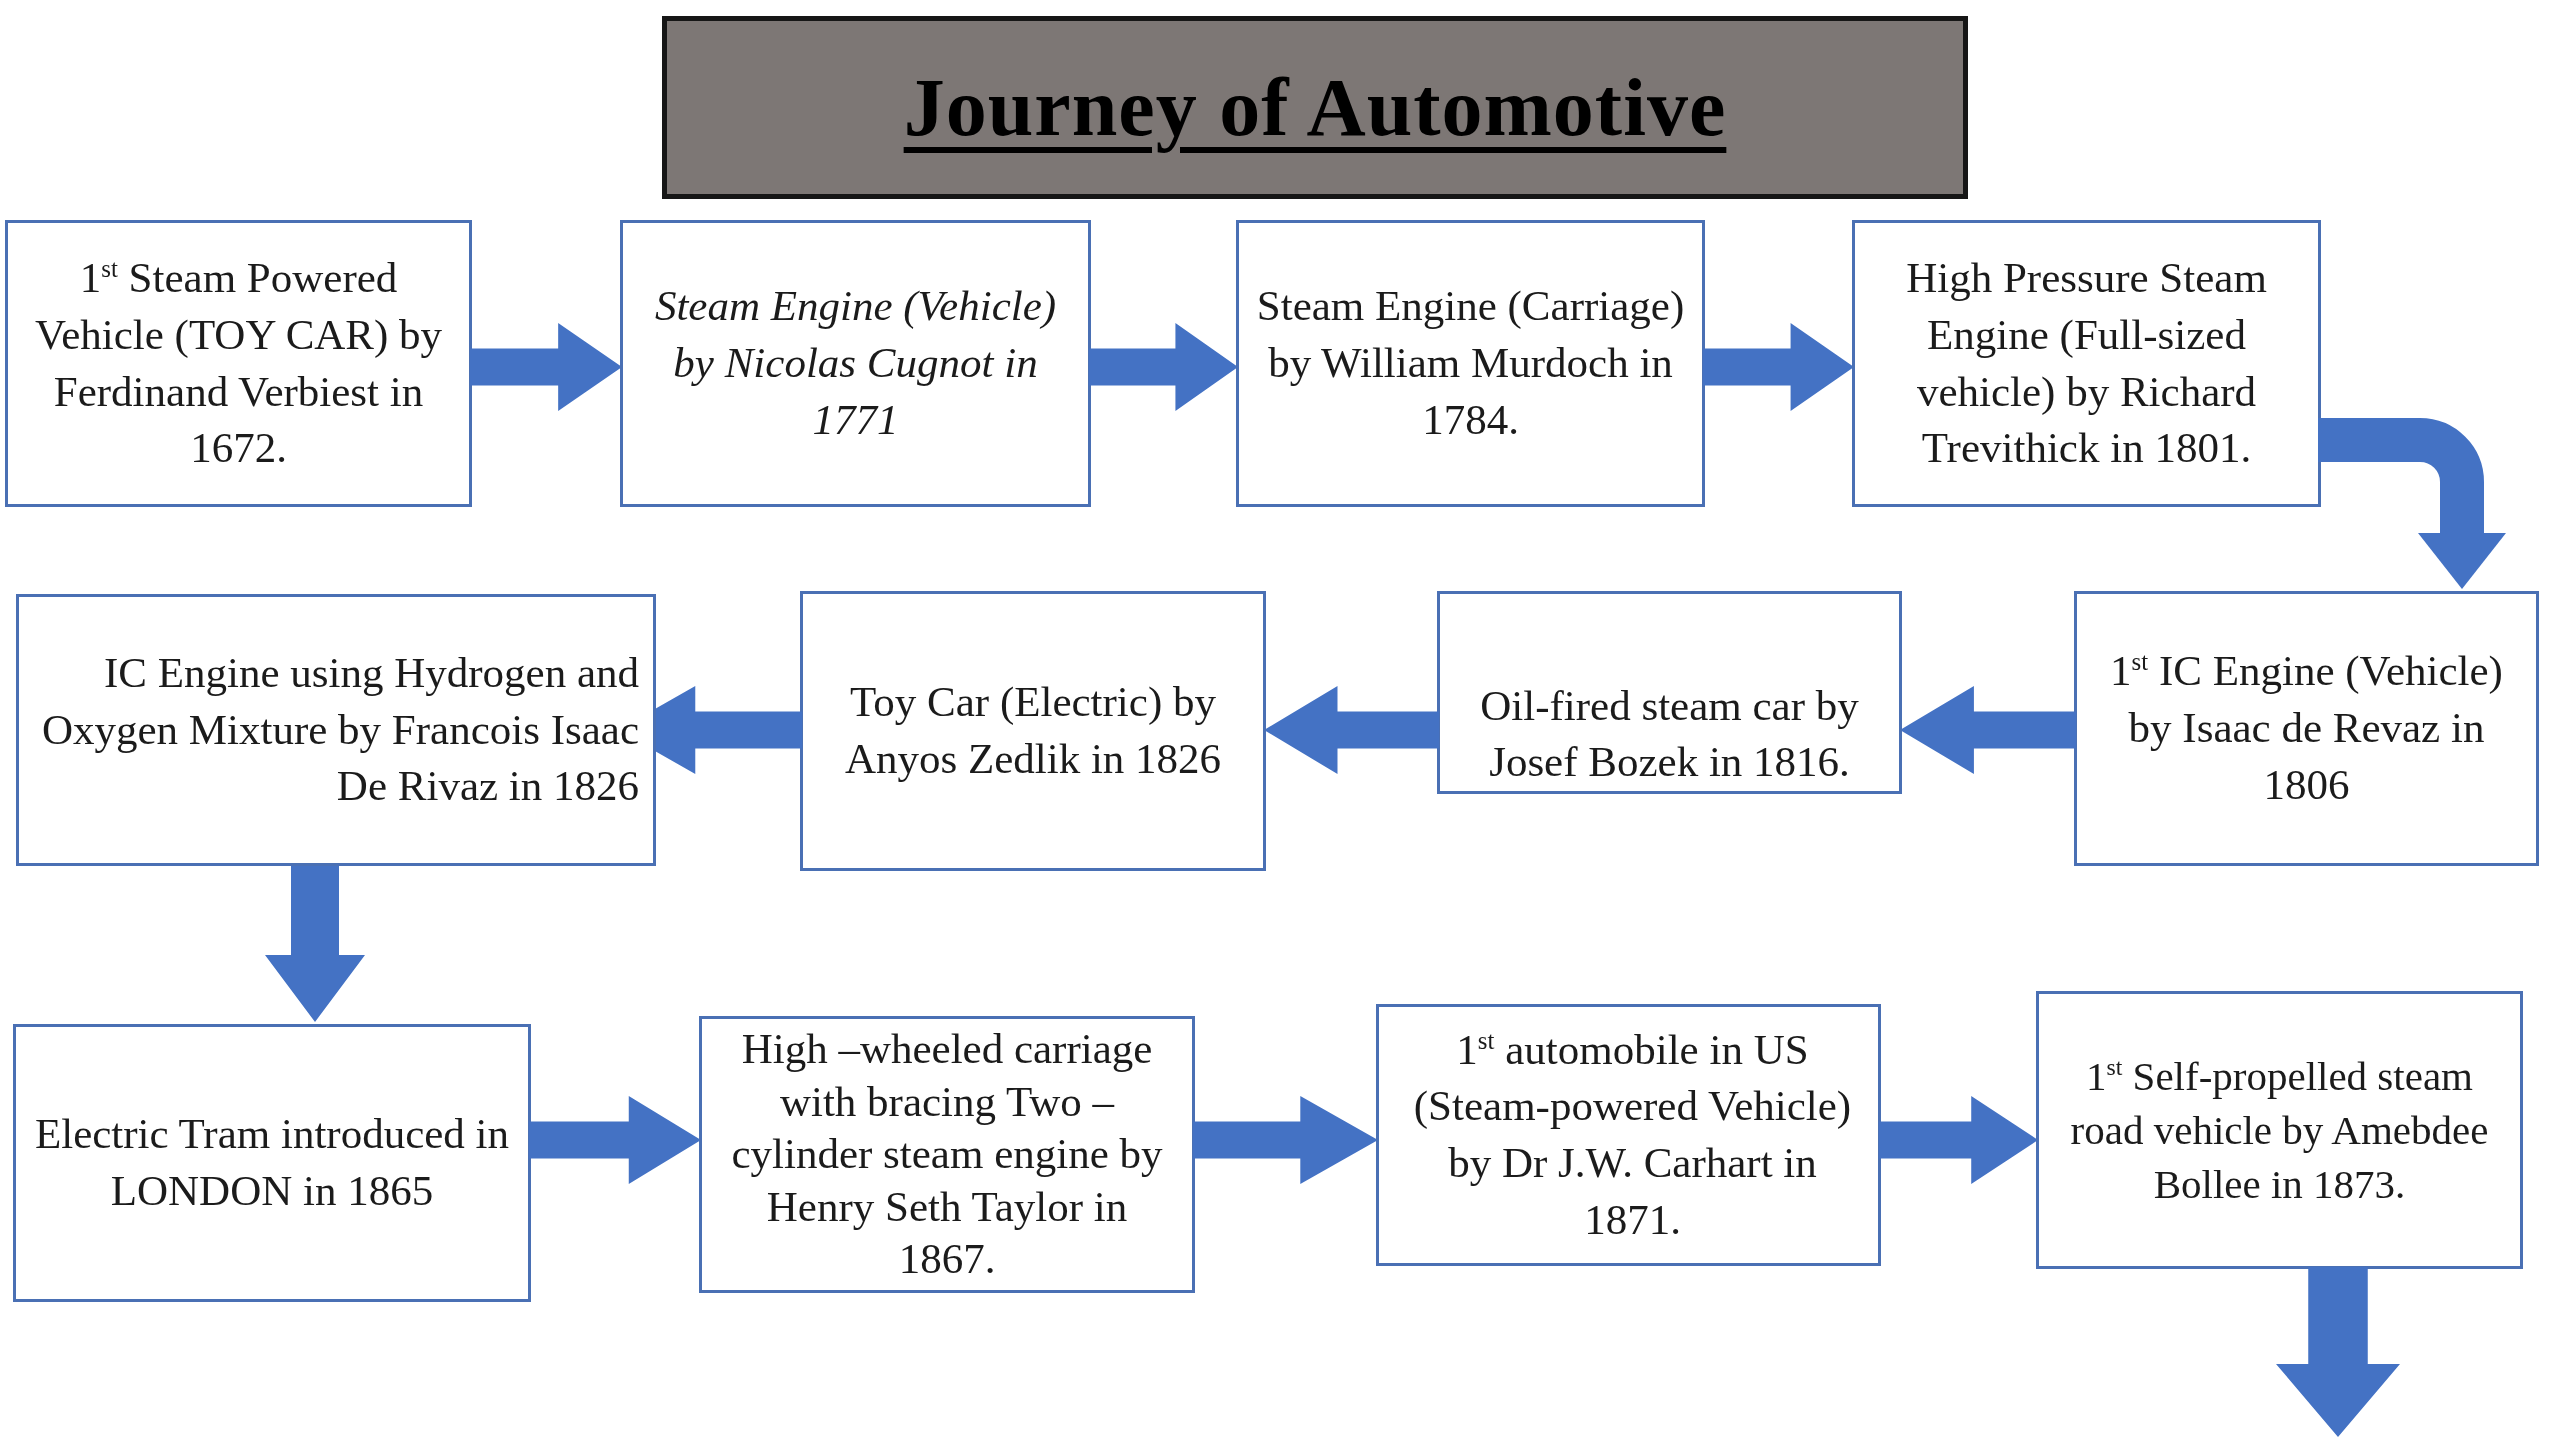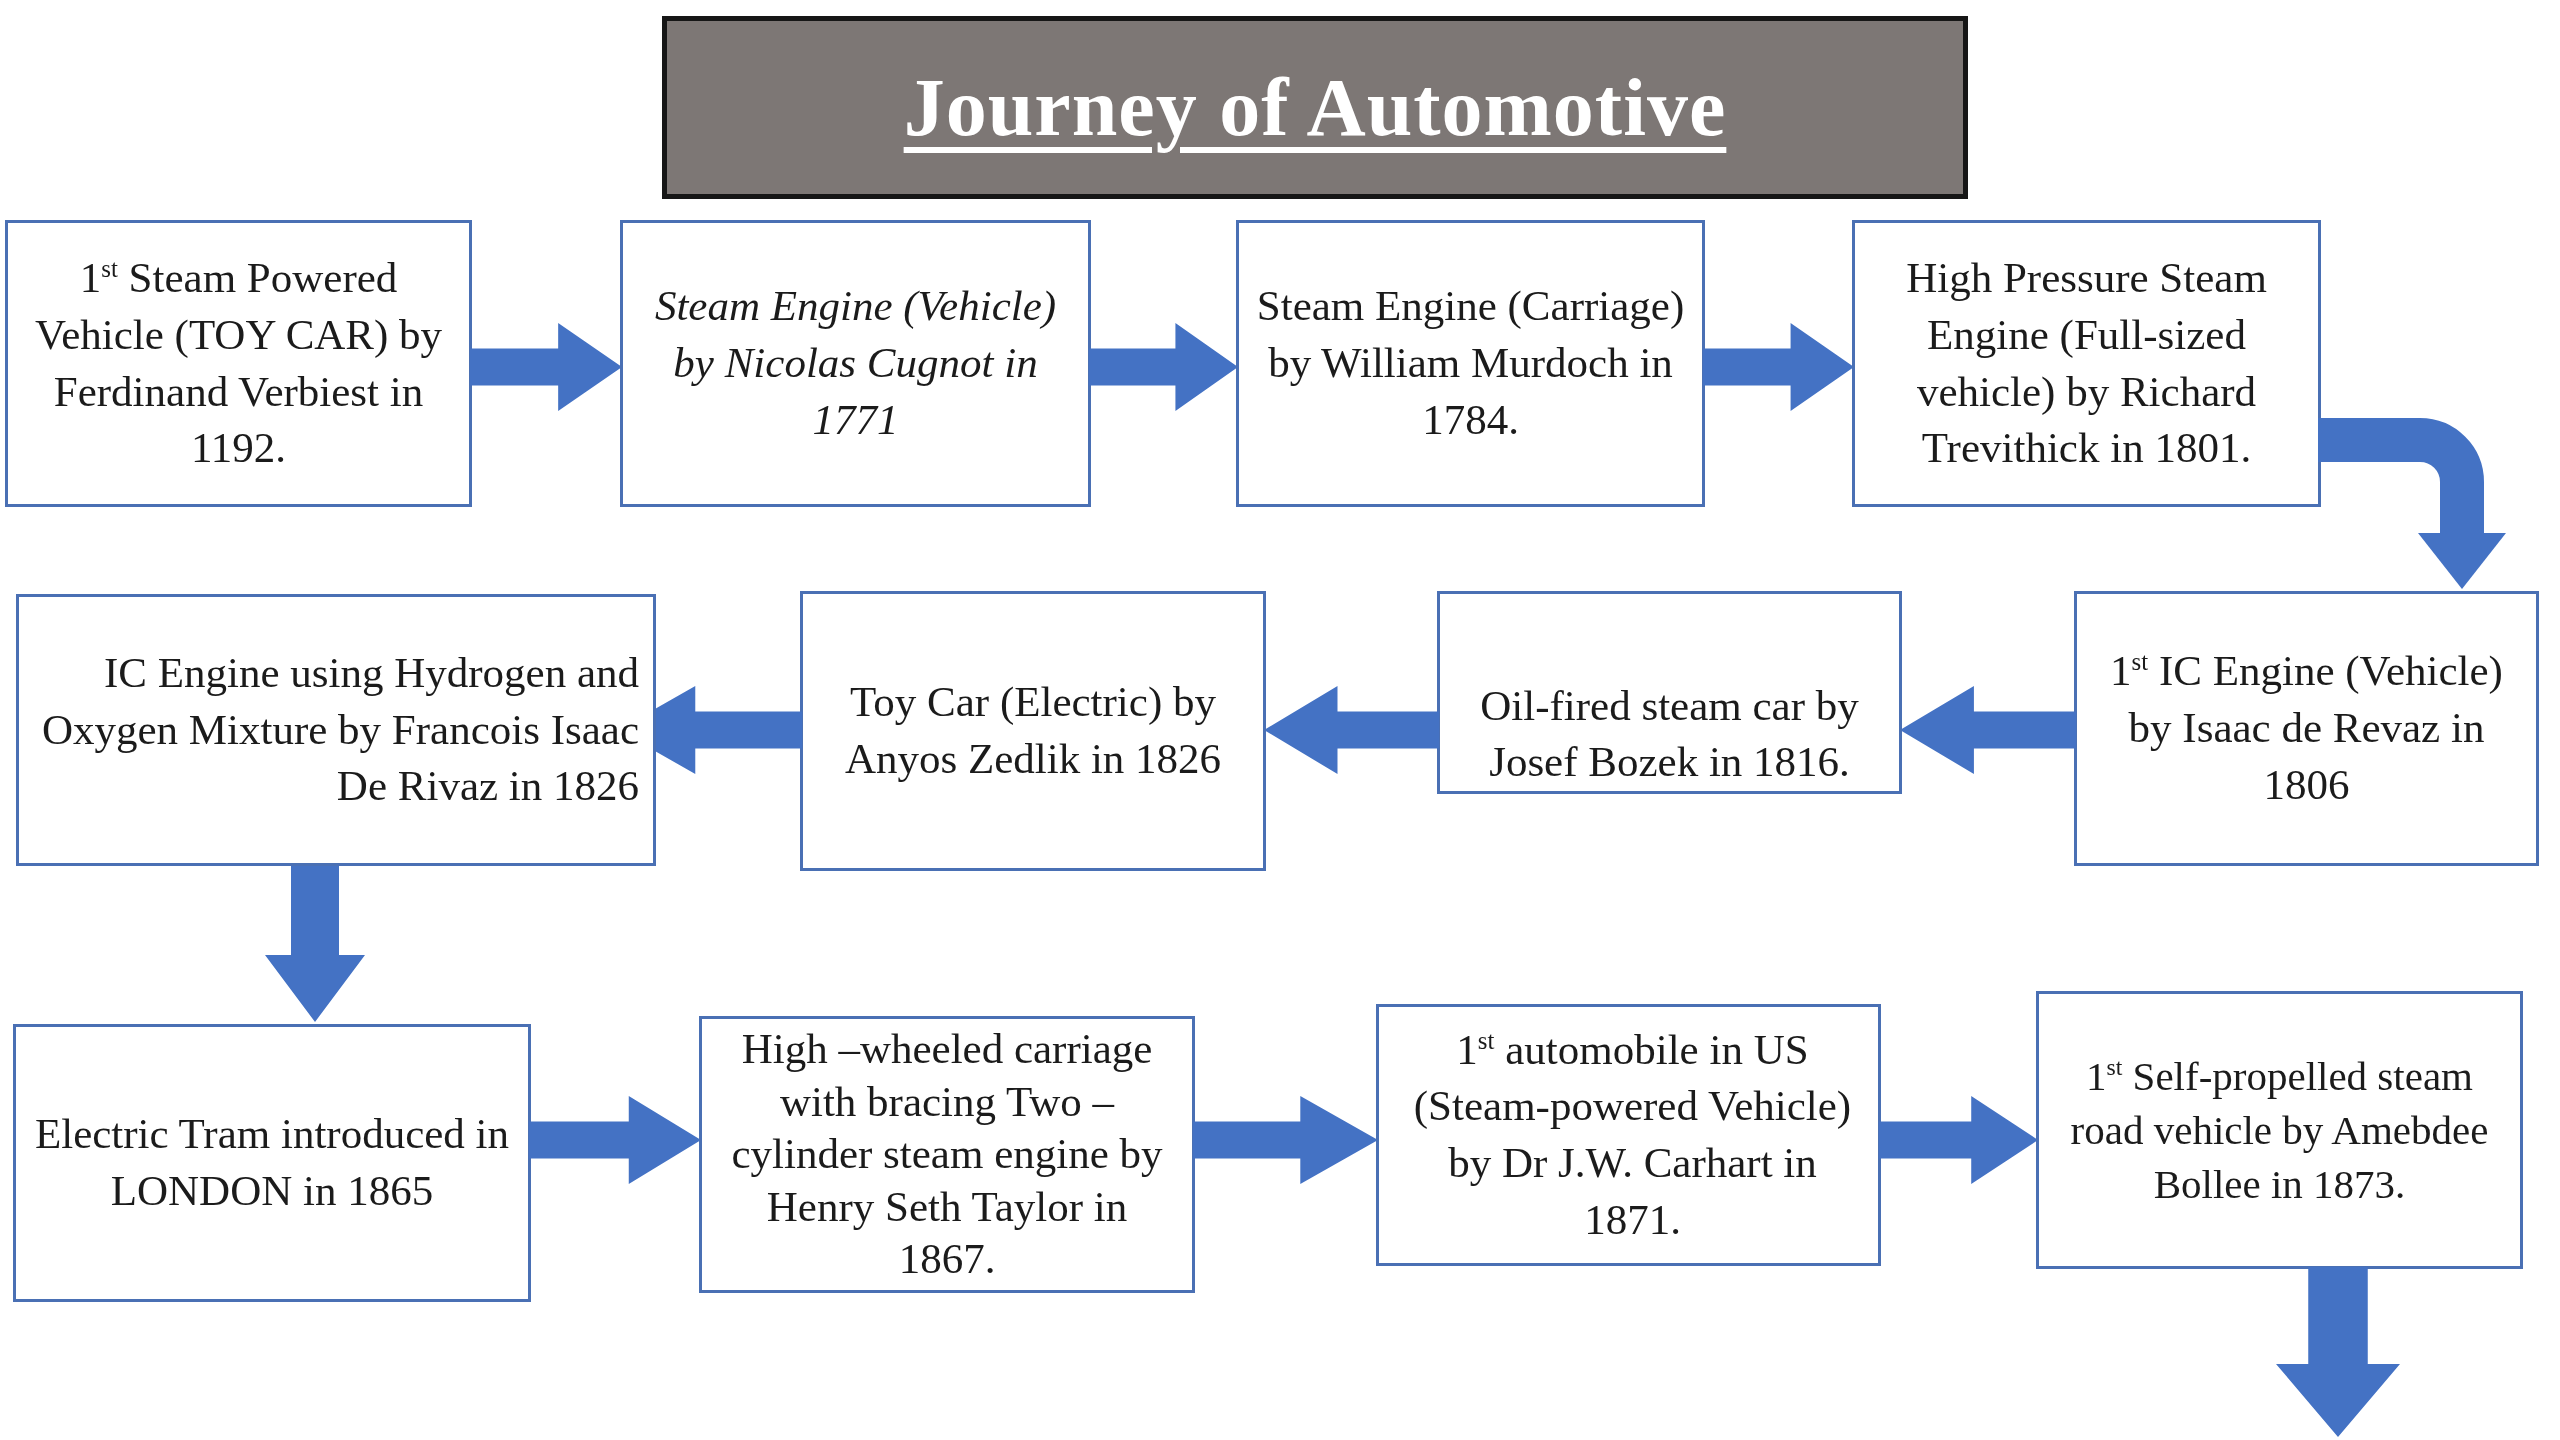--- a/index.html
+++ b/index.html
@@ -8,21 +8,21 @@
     font-family:"Liberation Serif","DejaVu Serif",serif;
   }
   .title-box{
     position:absolute;left:662px;top:16px;width:1306px;height:183px;
     background:var(--title-bg,#7D7775);
     border:5px solid var(--title-border,#161616);
     box-sizing:border-box;
     display:flex;align-items:center;justify-content:center;
   }
   .title-text{
-    color:#ffffff;font-size:82px;font-weight:bold;
+    color:#000000;font-size:82px;font-weight:bold;
     text-decoration:underline;text-decoration-thickness:6px;text-underline-offset:12px;
     letter-spacing:1px;white-space:nowrap;text-align:right;
   }
   .node{
     position:absolute;background:#ffffff;
     border:3px solid var(--box-border,#4a70b4);
     box-sizing:border-box;
     display:flex;align-items:center;justify-content:center;
     text-align:center;color:var(--text,#1b1b1b);
     font-size:43px;line-height:1.32;padding:0 14px;
@@ -42,21 +42,21 @@
 </head>
 <body>
 
 <div id="canvas">
 
   <div class="title-box">
     <div class="title-text">Journey of Automotive</div>
   </div>
 
   <div class="node" style="left:5px;top:220px;width:467px;height:287px;">
-    <span class="txt"><span>1</span><sup>st</sup><span> Steam Powered Vehicle (TOY CAR) by Ferdinand Verbiest in 1192.</span></span>
+    <span class="txt"><span>1</span><sup>st</sup><span> Steam Powered Vehicle (TOY CAR) by Ferdinand Verbiest in 1672.</span></span>
   </div>
   <div class="arrow arrow-right" style="left:470px;top:323px;width:152px;height:88px;"></div>
 
   <div class="node" style="left:620px;top:220px;width:471px;height:287px;font-style:italic;">
     <span class="txt"><span></span><sup></sup><span>Steam Engine (Vehicle) by Nicolas Cugnot in 1771</span></span>
   </div>
   <div class="arrow arrow-right" style="left:1089px;top:323px;width:149px;height:88px;"></div>
 
   <div class="node" style="left:1236px;top:220px;width:469px;height:287px;">
     <span class="txt"><span></span><sup></sup><span>Steam Engine (Carriage) by William Murdoch in 1784.</span></span>

